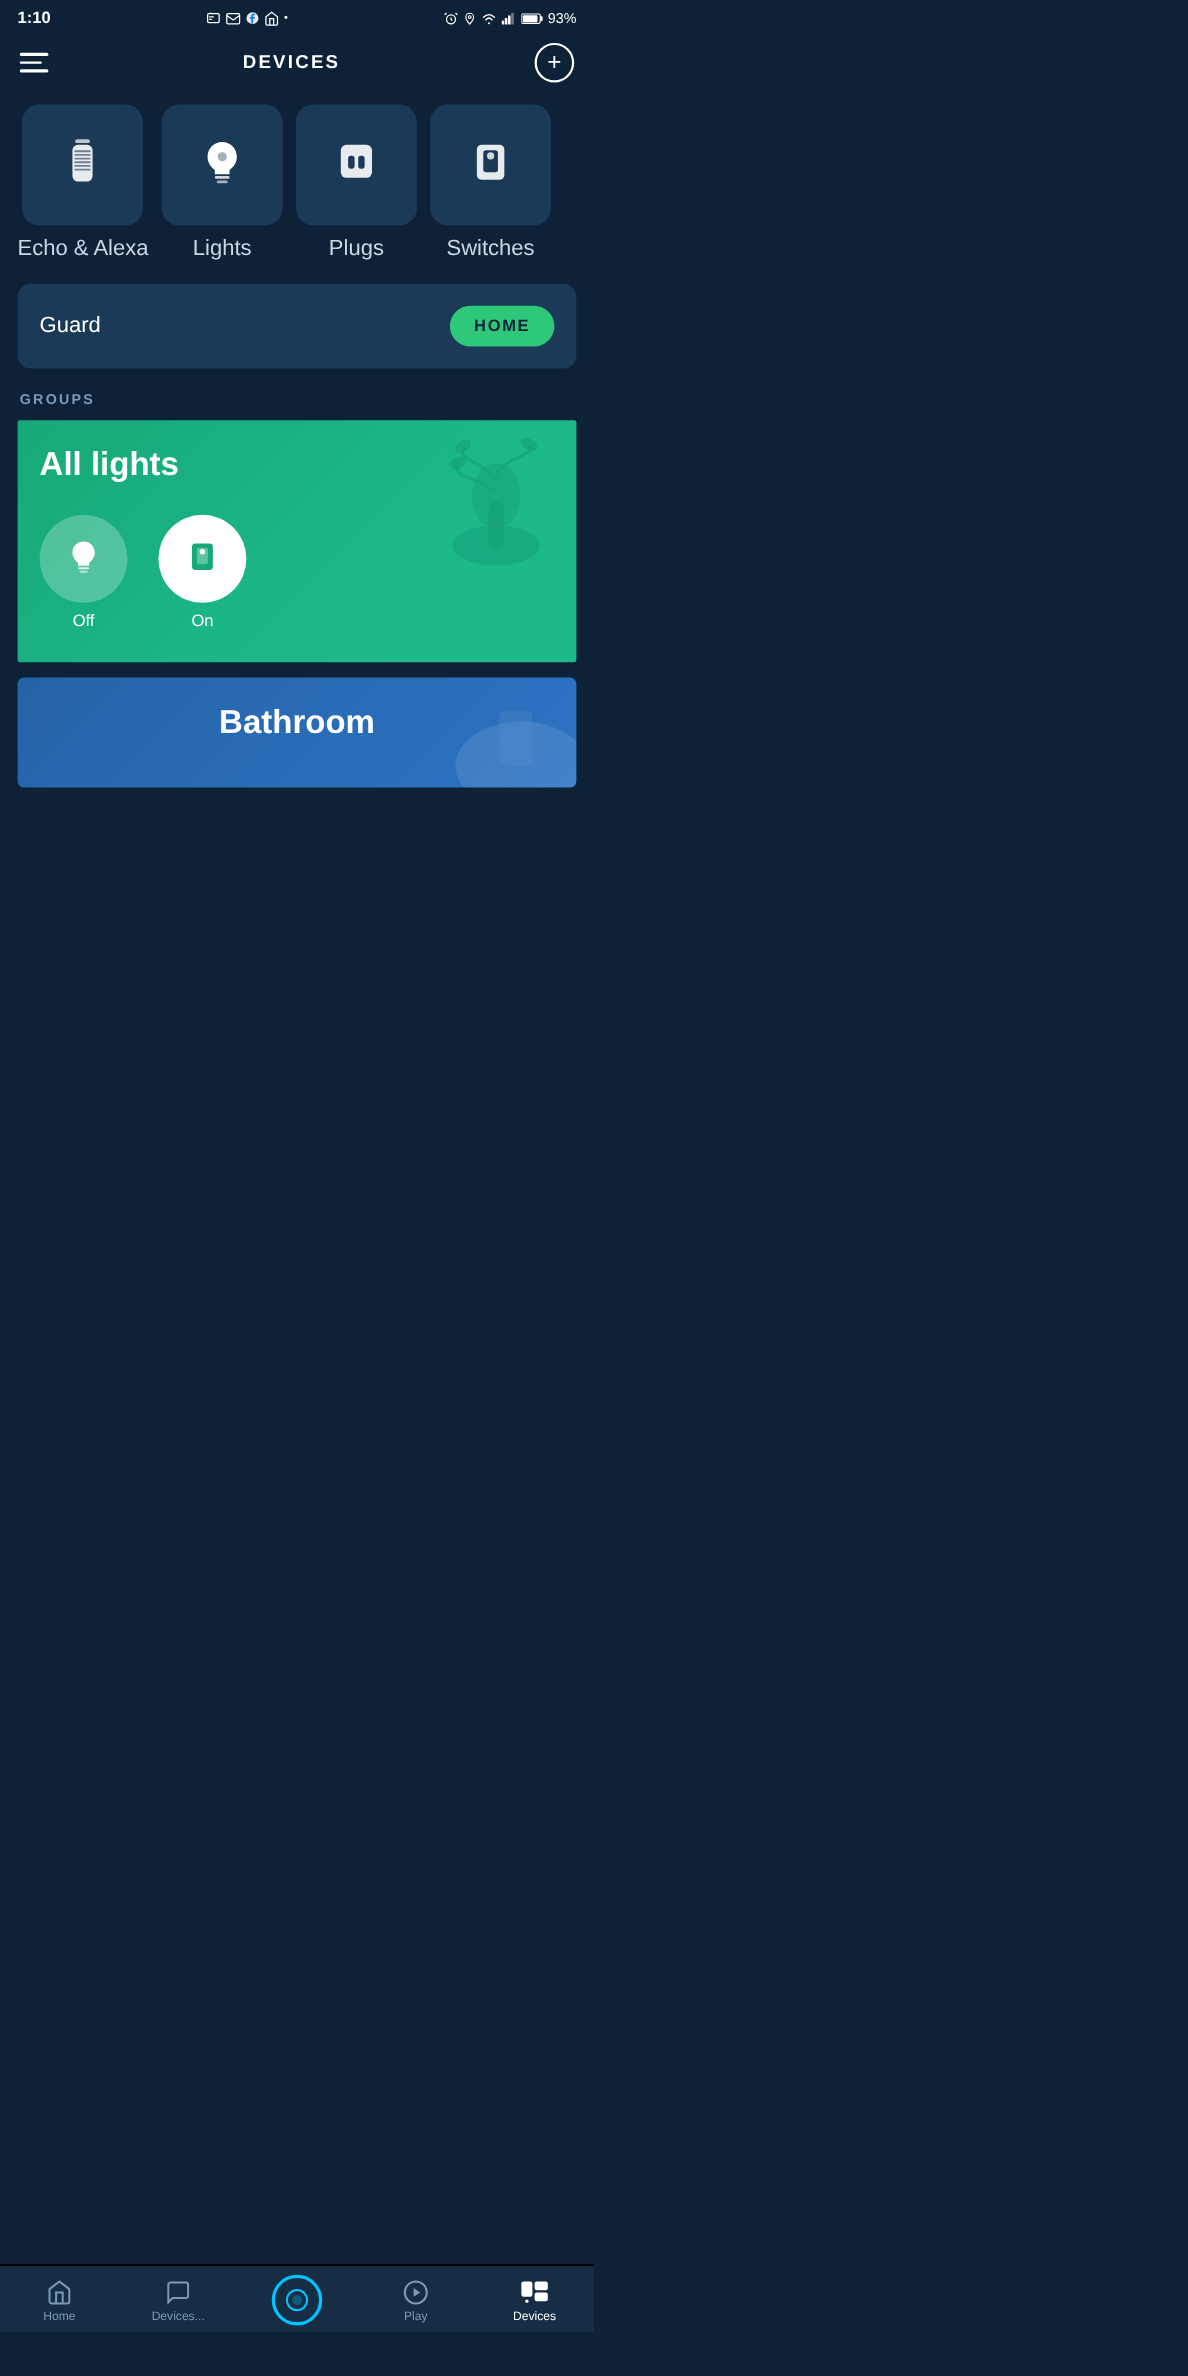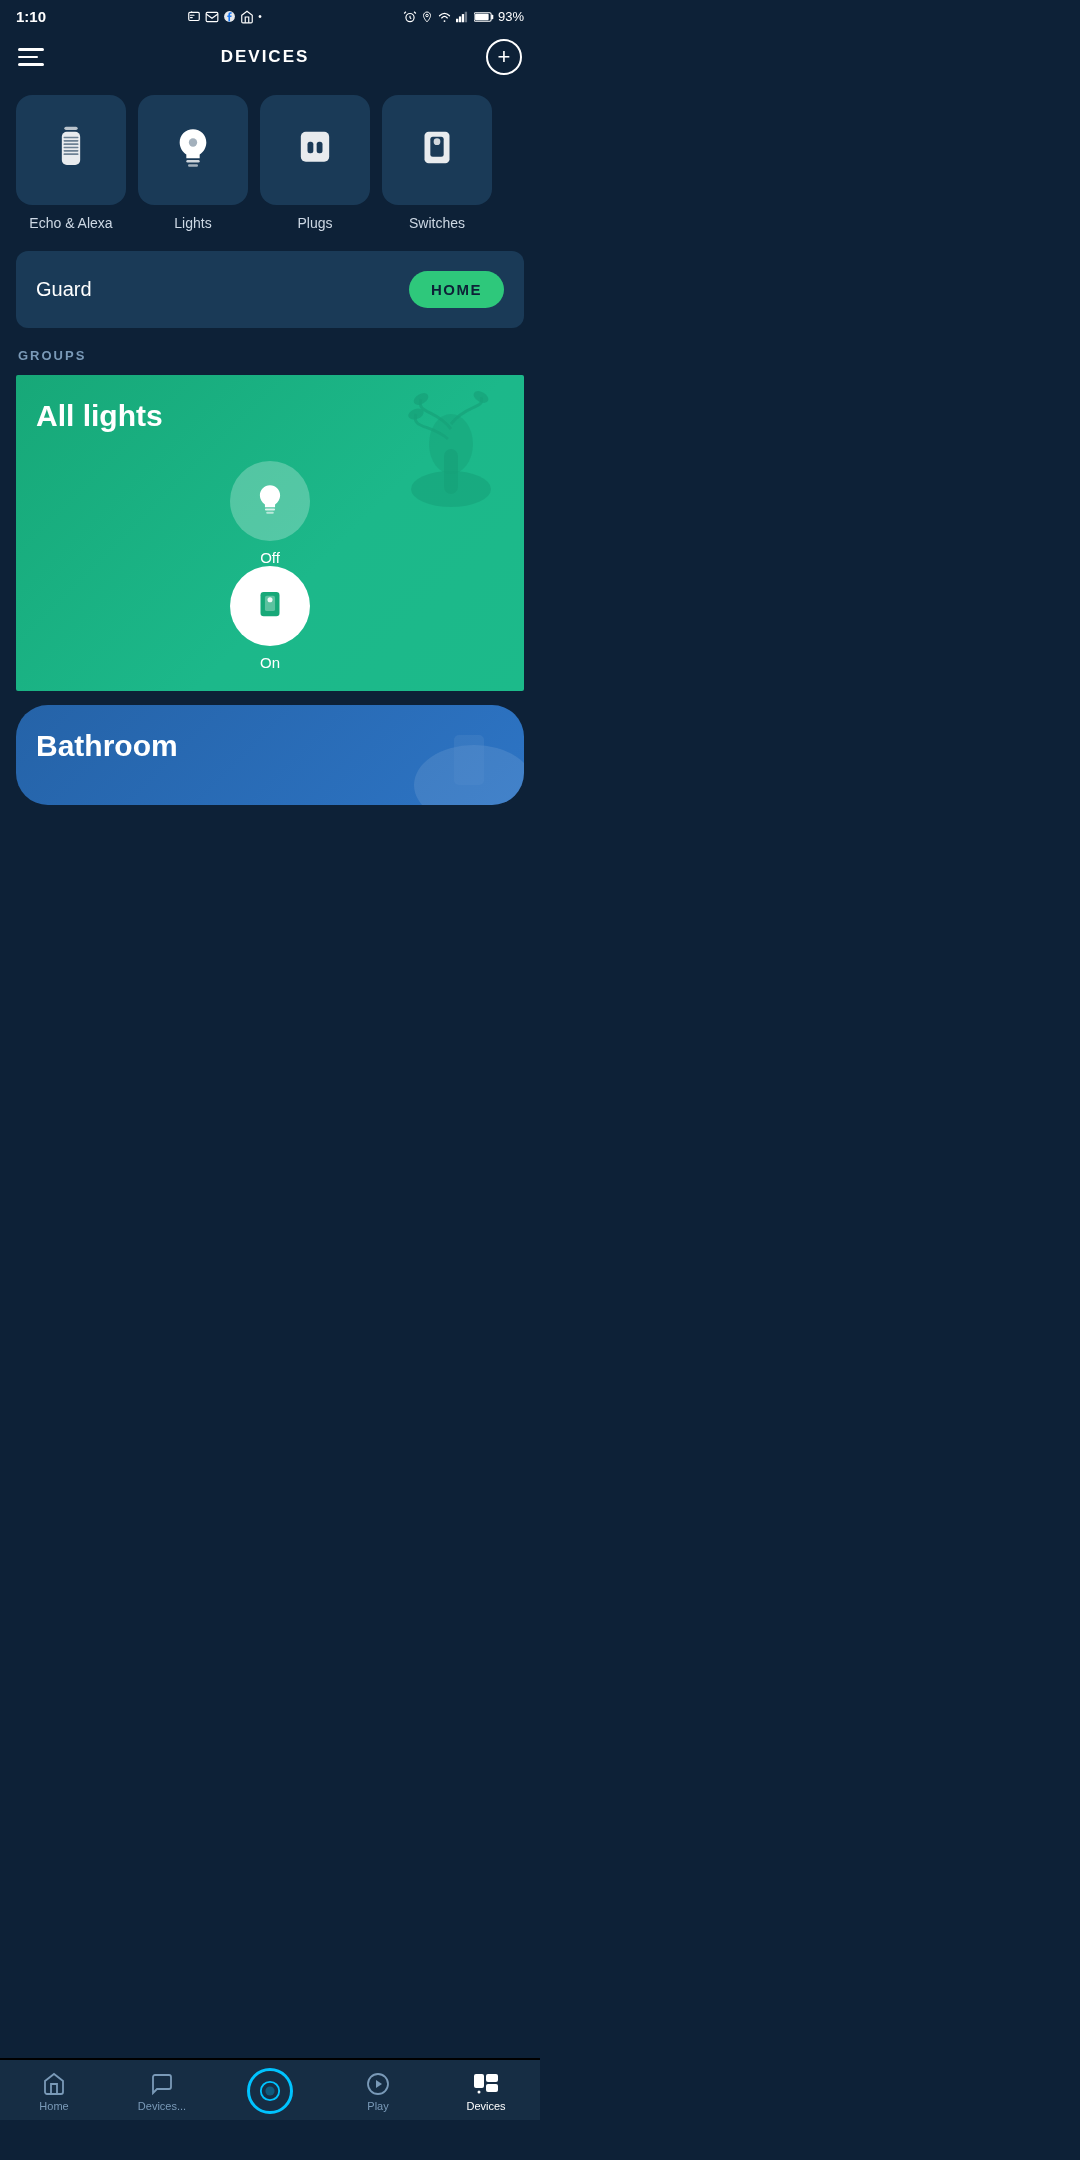--- a/index.html
+++ b/index.html
@@ -104,21 +104,21 @@
     .category-icon-box {
       width: 110px;
       height: 110px;
       background: #1a3a57;
       border-radius: 16px;
       display: flex;
       align-items: center;
       justify-content: center;
     }
     .category-label {
-      font-size: 14px;
+      font-size: 20px;
       color: #cdd8e4;
       text-align: center;
     }
 
     
     .echo-icon svg,
     .light-icon svg,
     .plug-icon svg,
     .switch-icon svg {
       width: 50px;
@@ -180,22 +180,22 @@
     .plant-decoration {
       position: absolute;
       right: 18px;
       top: 14px;
       width: 110px;
       height: 110px;
       opacity: 0.35;
     }
     .device-controls {
       display: flex;
-      align-items: center;
-      flex-direction: column;
+      gap: 28px;
+      align-items: center;
     }
     .device-circle {
       display: flex;
       flex-direction: column;
       align-items: center;
       gap: 8px;
     }
     .device-circle-btn {
       width: 80px;
       height: 80px;
@@ -213,26 +213,27 @@
     }
     .device-circle-label {
       font-size: 15px;
       color: #fff;
     }
 
     
     .bathroom-card {
       margin: 0 16px 14px;
       background: linear-gradient(135deg, #2563a8 0%, #2d74c4 100%);
-      border-radius: 32px;
+      border-radius: 6px;
       padding: 24px 20px 20px;
       position: relative;
       overflow: hidden;
       min-height: 100px;
       cursor: pointer;
+      text-align: center;
     }
     .bathroom-title {
       font-size: 30px;
       font-weight: bold;
       color: #fff;
     }
     .bathroom-deco {
       position: absolute;
       right: 0;
       bottom: 0;

